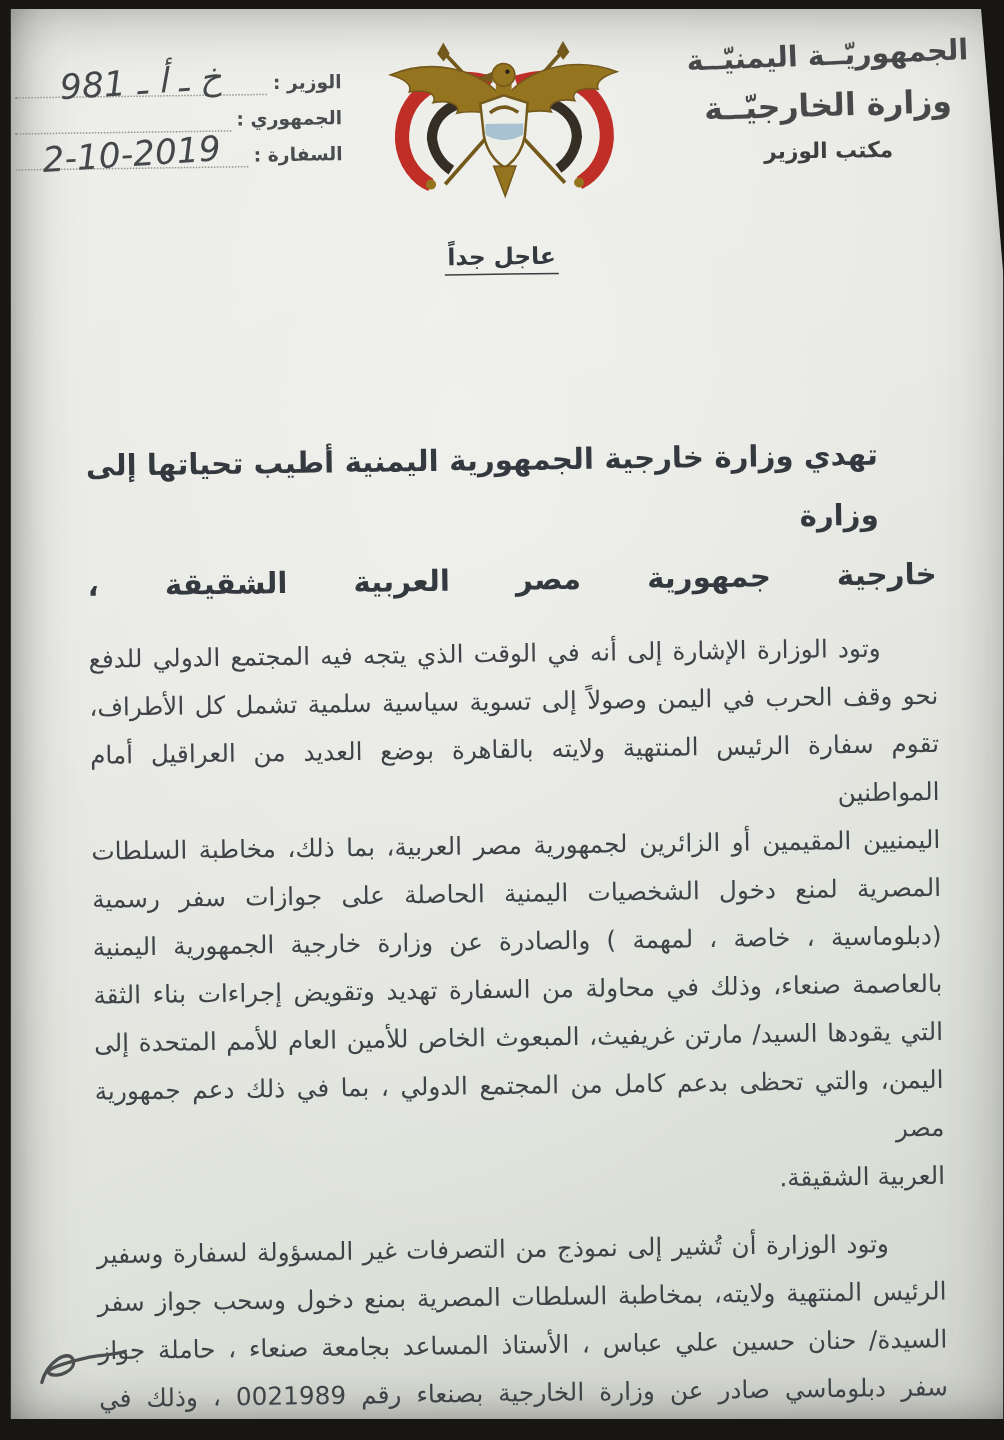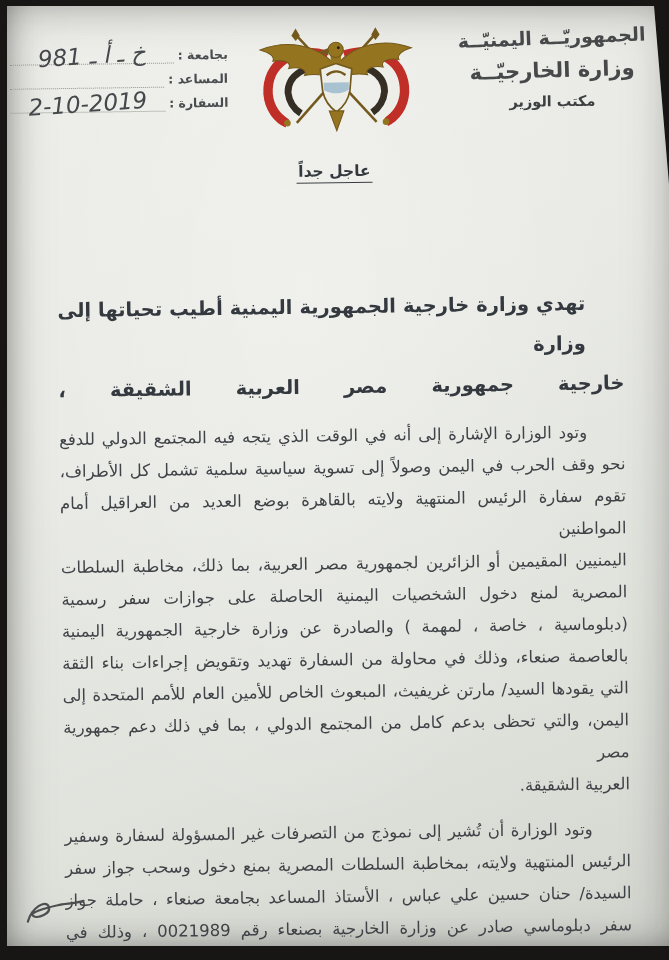--- a/index.html
+++ b/index.html
@@ -66,27 +66,27 @@
 <body>
 
 <div class="photo">
   <div class="paper">
     <div class="sheet">
 
       <header>
 
         <div class="ref-block">
           <div class="ref-row">
-            <span class="ref-label">بجامعة :</span>
+            <span class="ref-label">الوزير :</span>
             <span class="ref-line">
                 <span class="ref-value">خ ـ أ ـ 981</span>
               </span>
           </div>
           <div class="ref-row">
-            <span class="ref-label">المساعد :</span>
+            <span class="ref-label">الجمهوري :</span>
             <span class="ref-line">
                 <span class="ref-value"></span>
               </span>
           </div>
           <div class="ref-row">
             <span class="ref-label">السفارة :</span>
             <span class="ref-line">
                 <span class="ref-value">2-10-2019</span>
               </span>
           </div>

